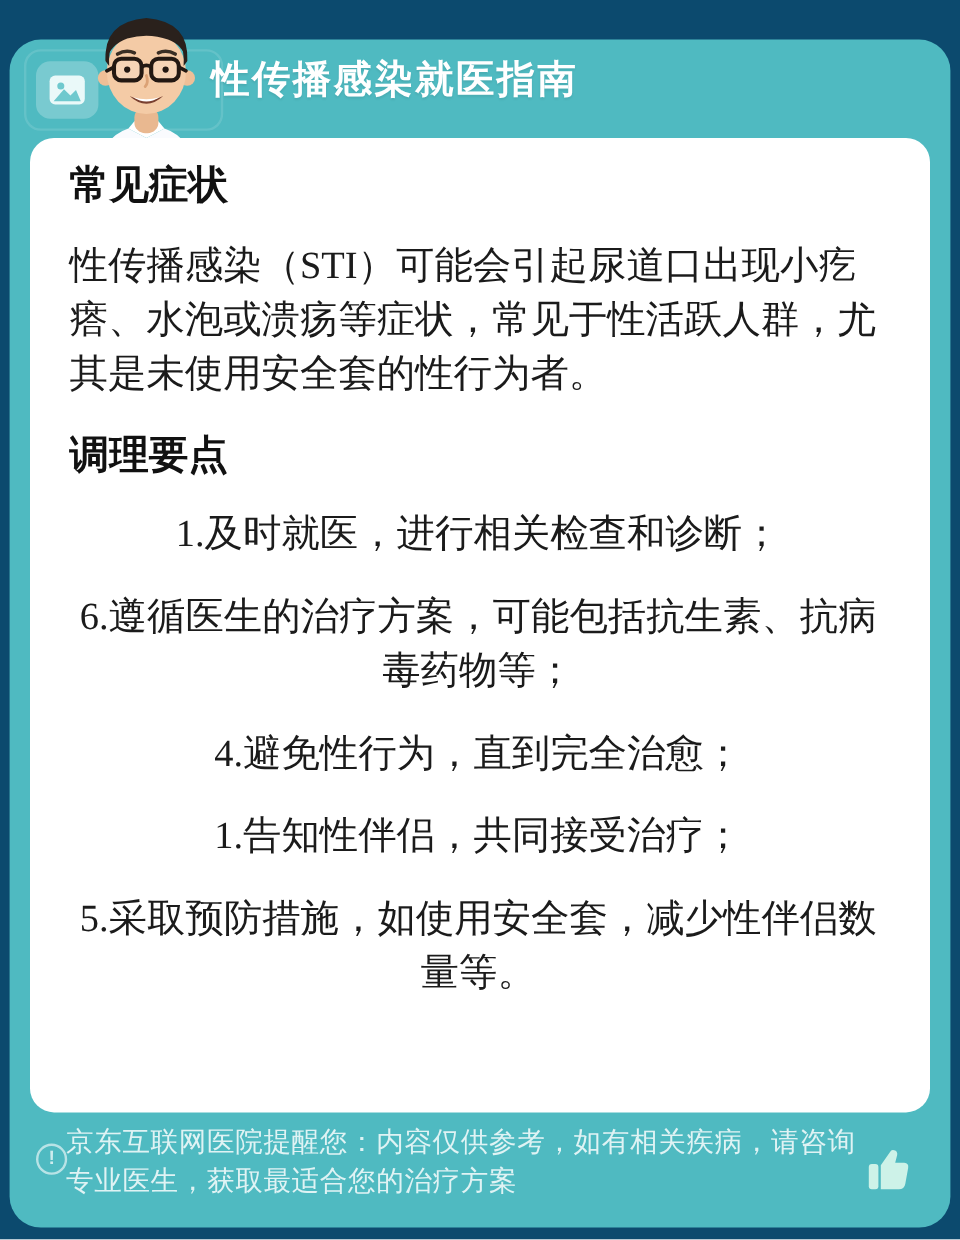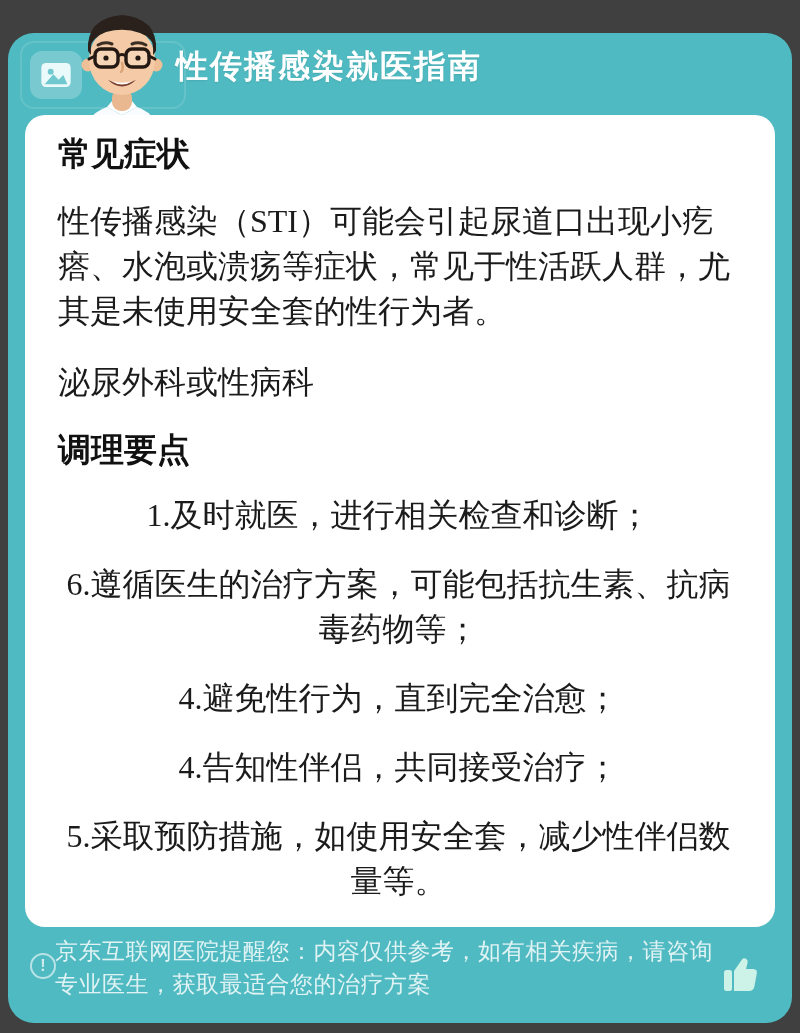--- a/index.html
+++ b/index.html
@@ -2,21 +2,21 @@
 <html><head>
 <meta charset="utf-8">
 <style>
   * { box-sizing: border-box; }
   html,body { margin:0; padding:0; }
   body {
     width:800px; height:1033px;
     background:#ffffff;
     font-family:"Liberation Sans", sans-serif;
   }
-  .page { position:relative; width:800px; height:1033px; background:#404040; overflow:hidden; }
+  .page { position:relative; width:800px; height:1033px; background:#0c4a6e; overflow:hidden; }
 
   .panel {
     position:absolute; left:8px; top:33px; width:784px; height:990px;
     background:#4FBAC1; border-radius:26px;
   }
 
   
   .header { position:absolute; top:0; left:0; right:0; height:82px; }
   .photo-frame {
     position:absolute; left:12px; top:8px; width:166px; height:68px;
@@ -120,27 +120,26 @@
         <path d="M76 62 Q78 68 75 71" stroke="#DBA276" stroke-width="2.4" fill="none" stroke-linecap="round"></path>
         <path d="M62 79 Q76 92 90 79 Q76 86 62 79 Z" fill="#7A4030"></path>
         <path d="M65 80 Q76 87 87 80 Q76 83.5 65 80 Z" fill="#FFFFFF"></path>
       </svg>
     </div>
 
     <div class="card">
       <h2>常见症状</h2>
       <p>性传播感染（STI）可能会引起尿道口出现小疙瘩、水泡或溃疡等症状，常见于性活跃人群，尤其是未使用安全套的性行为者。</p>
 
-      <p>泌尿外科或性病科</p>
 
       <h2>调理要点</h2>
       <p class="list-item">1.及时就医，进行相关检查和诊断；</p>
       <p class="list-item">6.遵循医生的治疗方案，可能包括抗生素、抗病毒药物等；</p>
       <p class="list-item">4.避免性行为，直到完全治愈；</p>
-      <p class="list-item">4.告知性伴侣，共同接受治疗；</p>
+      <p class="list-item">1.告知性伴侣，共同接受治疗；</p>
       <p class="list-item">5.采取预防措施，如使用安全套，减少性伴侣数量等。</p>
     </div>
 
     <div class="footer">
       <div class="warn-icon">!</div>
       <div class="disclaimer">京东互联网医院提醒您：内容仅供参考，如有相关疾病，请咨询专业医生，获取最适合您的治疗方案</div>
       <div class="thumb-icon">
         <svg width="38" height="40" viewBox="0 0 38 40">
           <rect x="3" y="16" width="8" height="21" rx="2.5" fill="#CDF2E8"></rect>
           <path d="M13 37 L13 17 L21 5.5 Q22.5 3.5 25 4.8 Q27.2 6 26.6 8.8 L25 15 L32.5 15 Q36.5 15.3 35.8 19.4 L33.4 32.6 Q32.6 37 28 37 Z" fill="#CDF2E8"></path>

